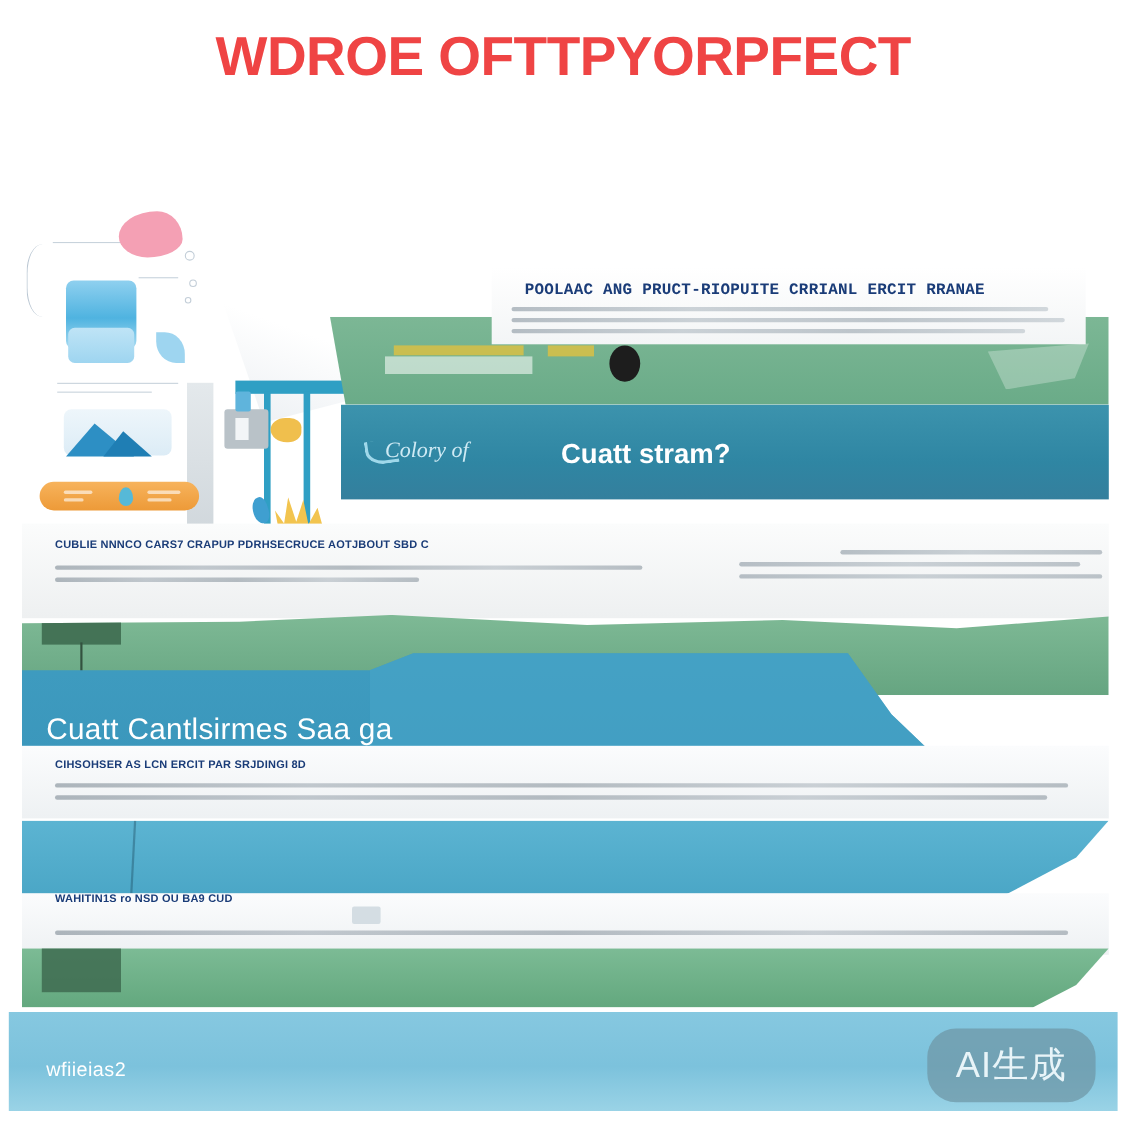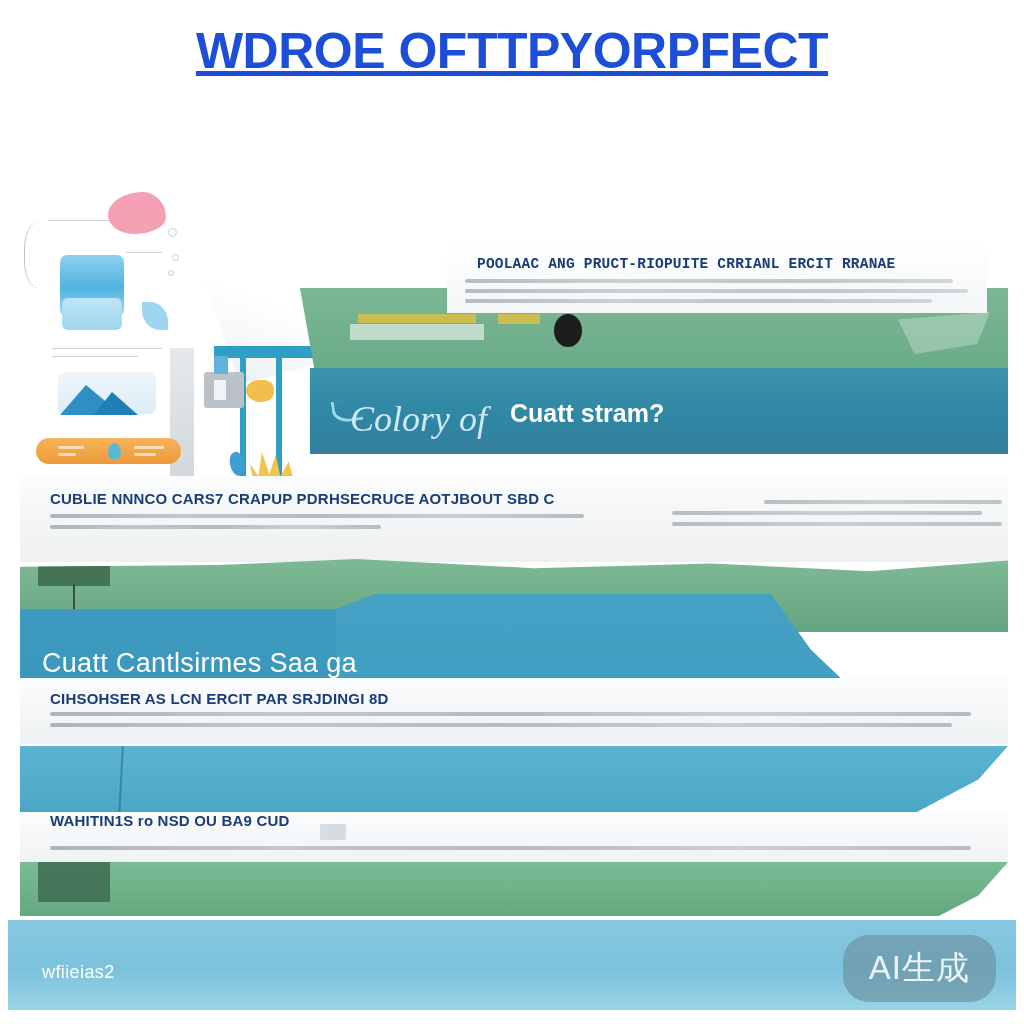--- a/index.html
+++ b/index.html
@@ -10,28 +10,27 @@
     position:relative;
     overflow:hidden;
   }
 
   
   .title-block{
     position:absolute; left:0; top:22px; width:1024px;
     text-align:center; z-index:40;
   }
   .title-line{
-    color:#1d4ed8;
+    color:#ef4444;
     font-weight:bold;
     font-size:53px;
     line-height:1.18;
     letter-spacing:-0.5px;
     white-space:nowrap;
     font-family:"Liberation Sans", sans-serif;
-    text-decoration:underline;
   }
   .title-line.l1{ font-size:50px; }
   .title-line.l2{ font-size:54px; }
 
   
   .illus{
     position:absolute; left:18px; top:180px; width:400px; height:320px;
     z-index:10; overflow:hidden;
   }
   .blob-pink{
@@ -197,21 +196,21 @@
     background:linear-gradient(90deg,#9aa5ae,#b9c2c9,#a7b1b9,#c2cad0);
     opacity:.72;
   }
 
   .teal-banner{
     left:310px; top:368px; width:698px; height:86px;
     background:linear-gradient(180deg,#3c93ad 0%,#2f86a3 60%,#347f9d 100%);
   }
   .teal-script{
     position:absolute; left:40px; top:30px;
-    color:#cfeaf4; font-style:italic; font-size:36px;
+    color:#cfeaf4; font-style:italic; font-size:20px;
     font-family:"Liberation Serif", serif;
     white-space:nowrap;
   }
   .teal-bold{
     position:absolute; left:200px; top:31px;
     color:#ffffff; font-weight:bold; font-size:25px;
     white-space:nowrap;
   }
   .swoosh{
     position:absolute; left:22px; top:32px; width:30px; height:22px;
@@ -290,21 +289,21 @@
     background:linear-gradient(180deg,#86c8e0 0%,#7cc2dc 55%,#9ad3e6 100%);
   }
   .footer-text{
     position:absolute; left:42px; top:962px; z-index:26;
     color:#ffffff; font-size:18px; letter-spacing:.4px;
   }
 
   
   .h-blue{
     position:absolute; color:#1a3c78; font-weight:bold;
-    font-size:15px; letter-spacing:.2px; white-space:nowrap;
+    font-size:10px; letter-spacing:.2px; white-space:nowrap;
   }
   .body-lines{ position:absolute; }
   .body-lines .bl2{
     height:4px; margin-bottom:7px; border-radius:2px;
     background:linear-gradient(90deg,#8e99a2,#aab3bb,#98a2aa,#b7bfc6,#9aa4ac);
     opacity:.70;
   }
   .right-col{
     position:absolute; left:672px; top:500px; width:330px; z-index:30;
   }

